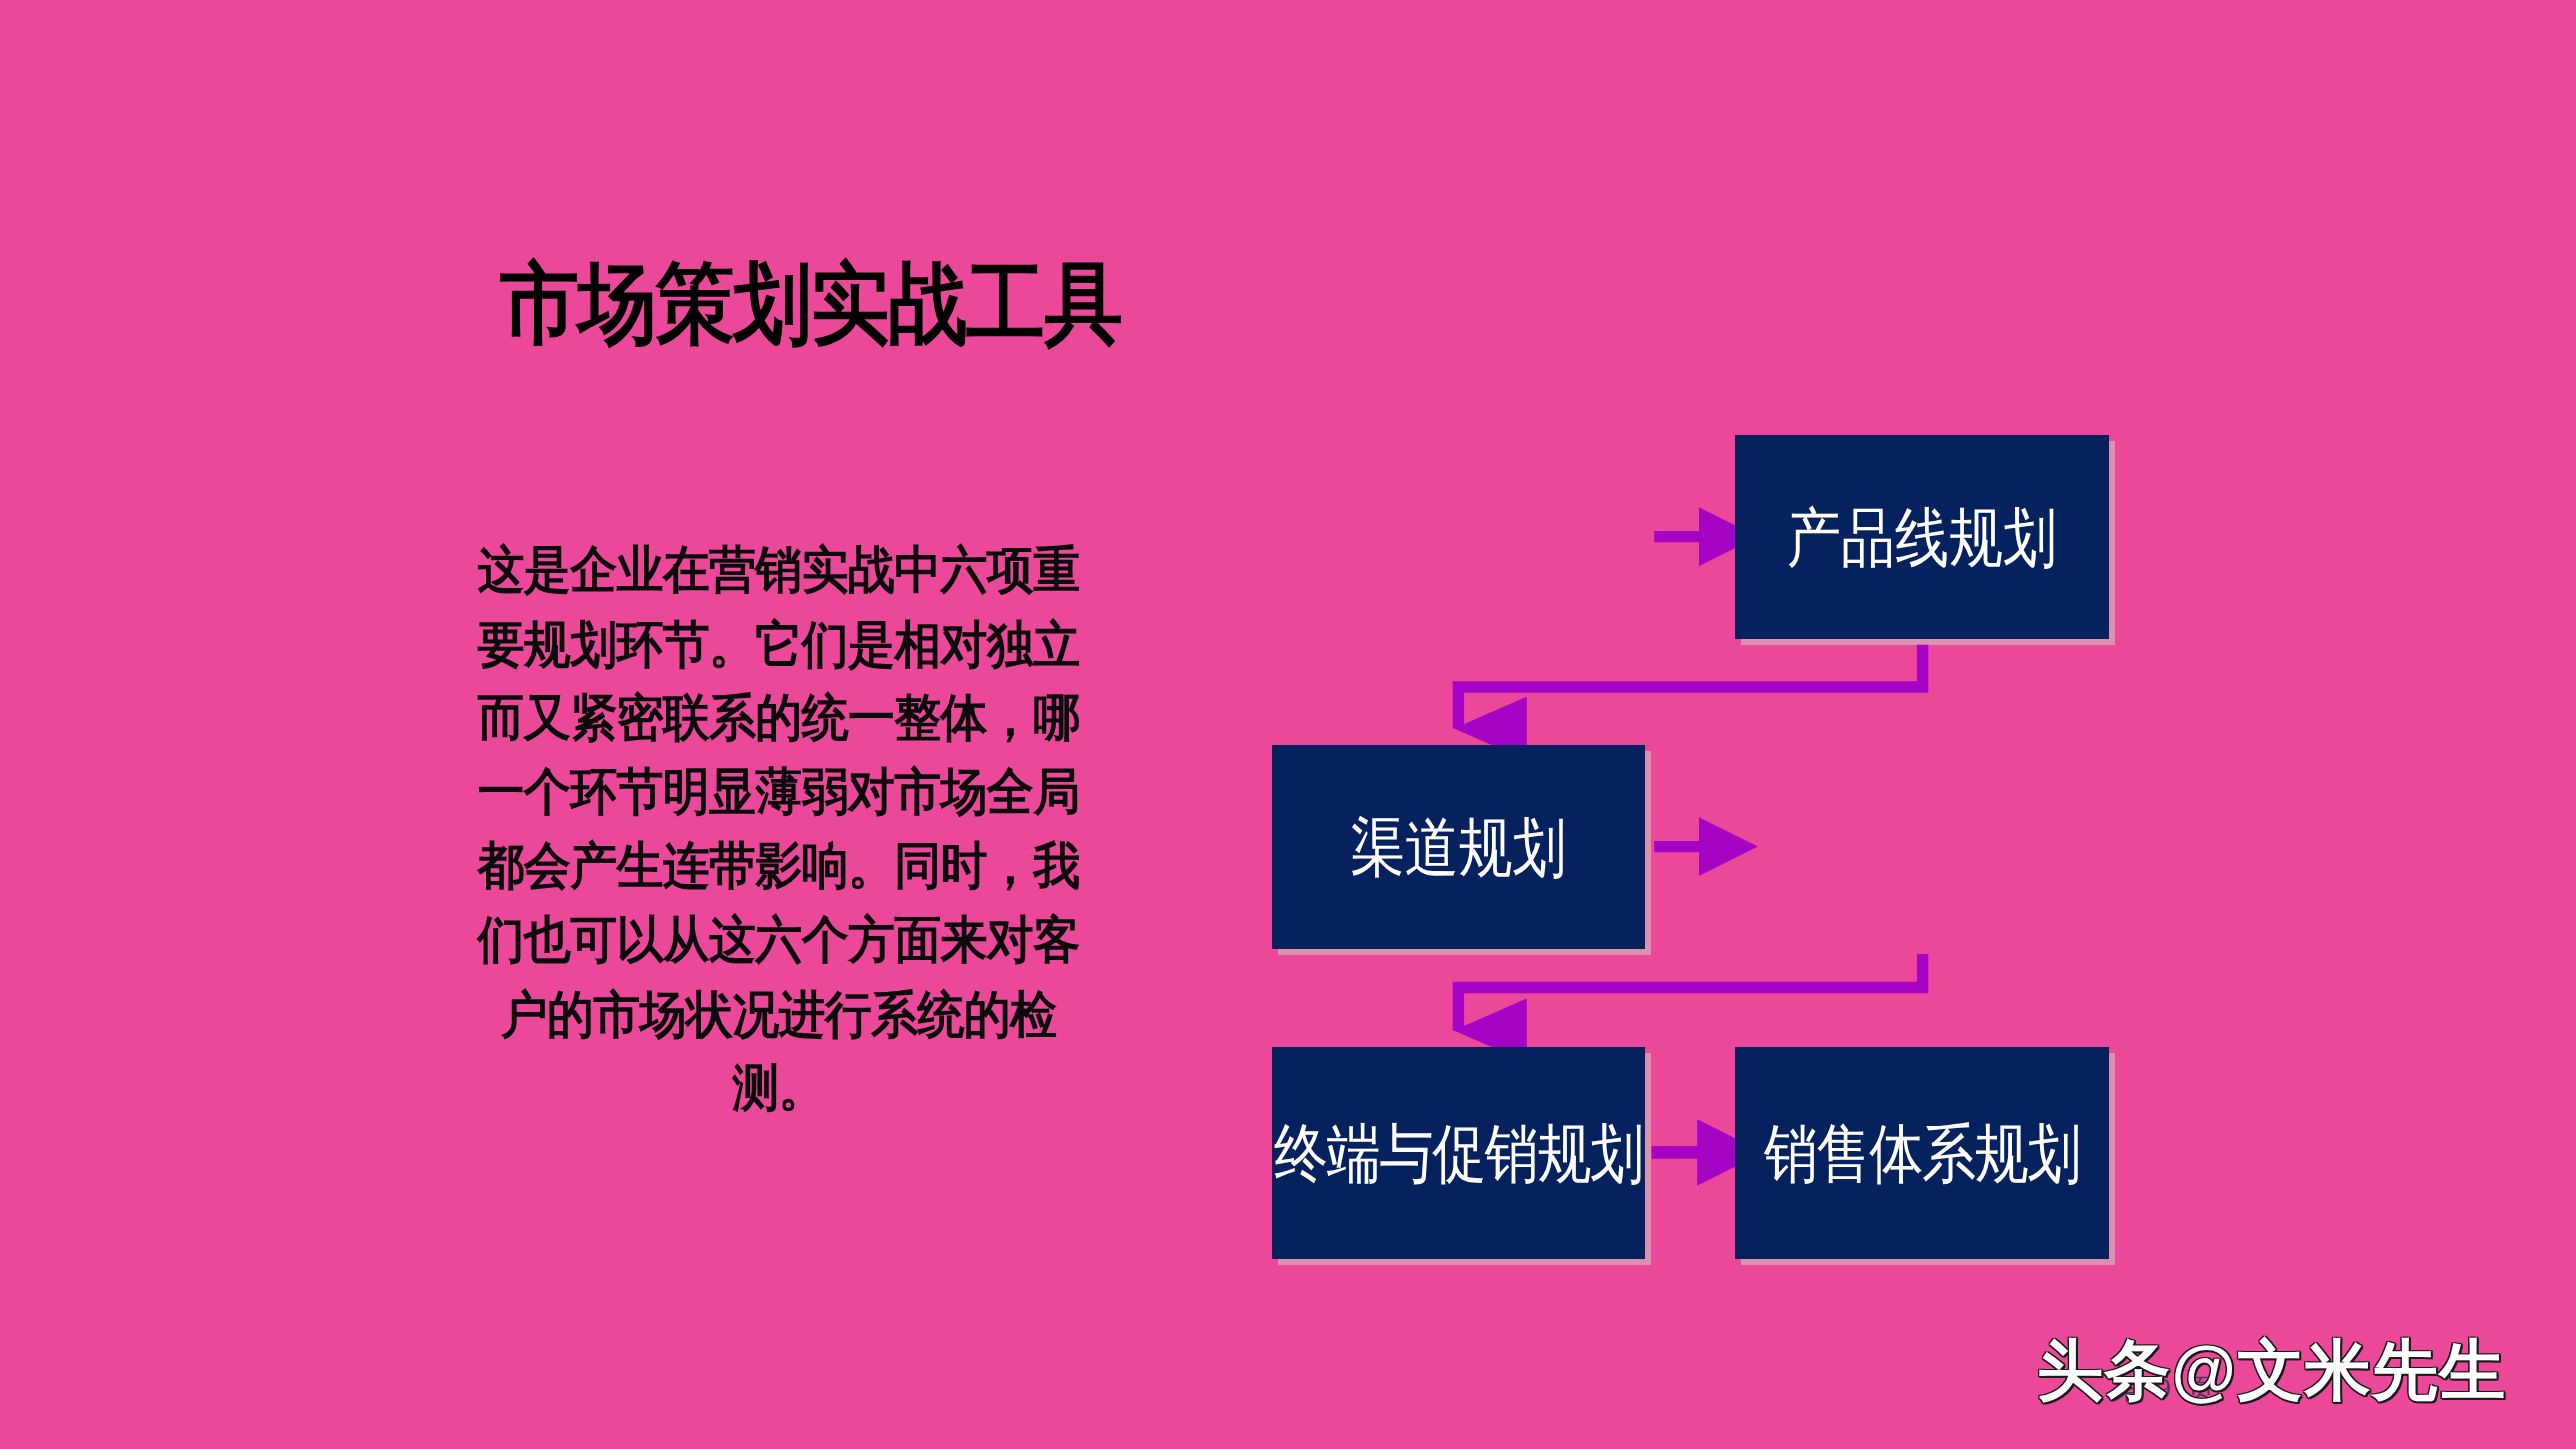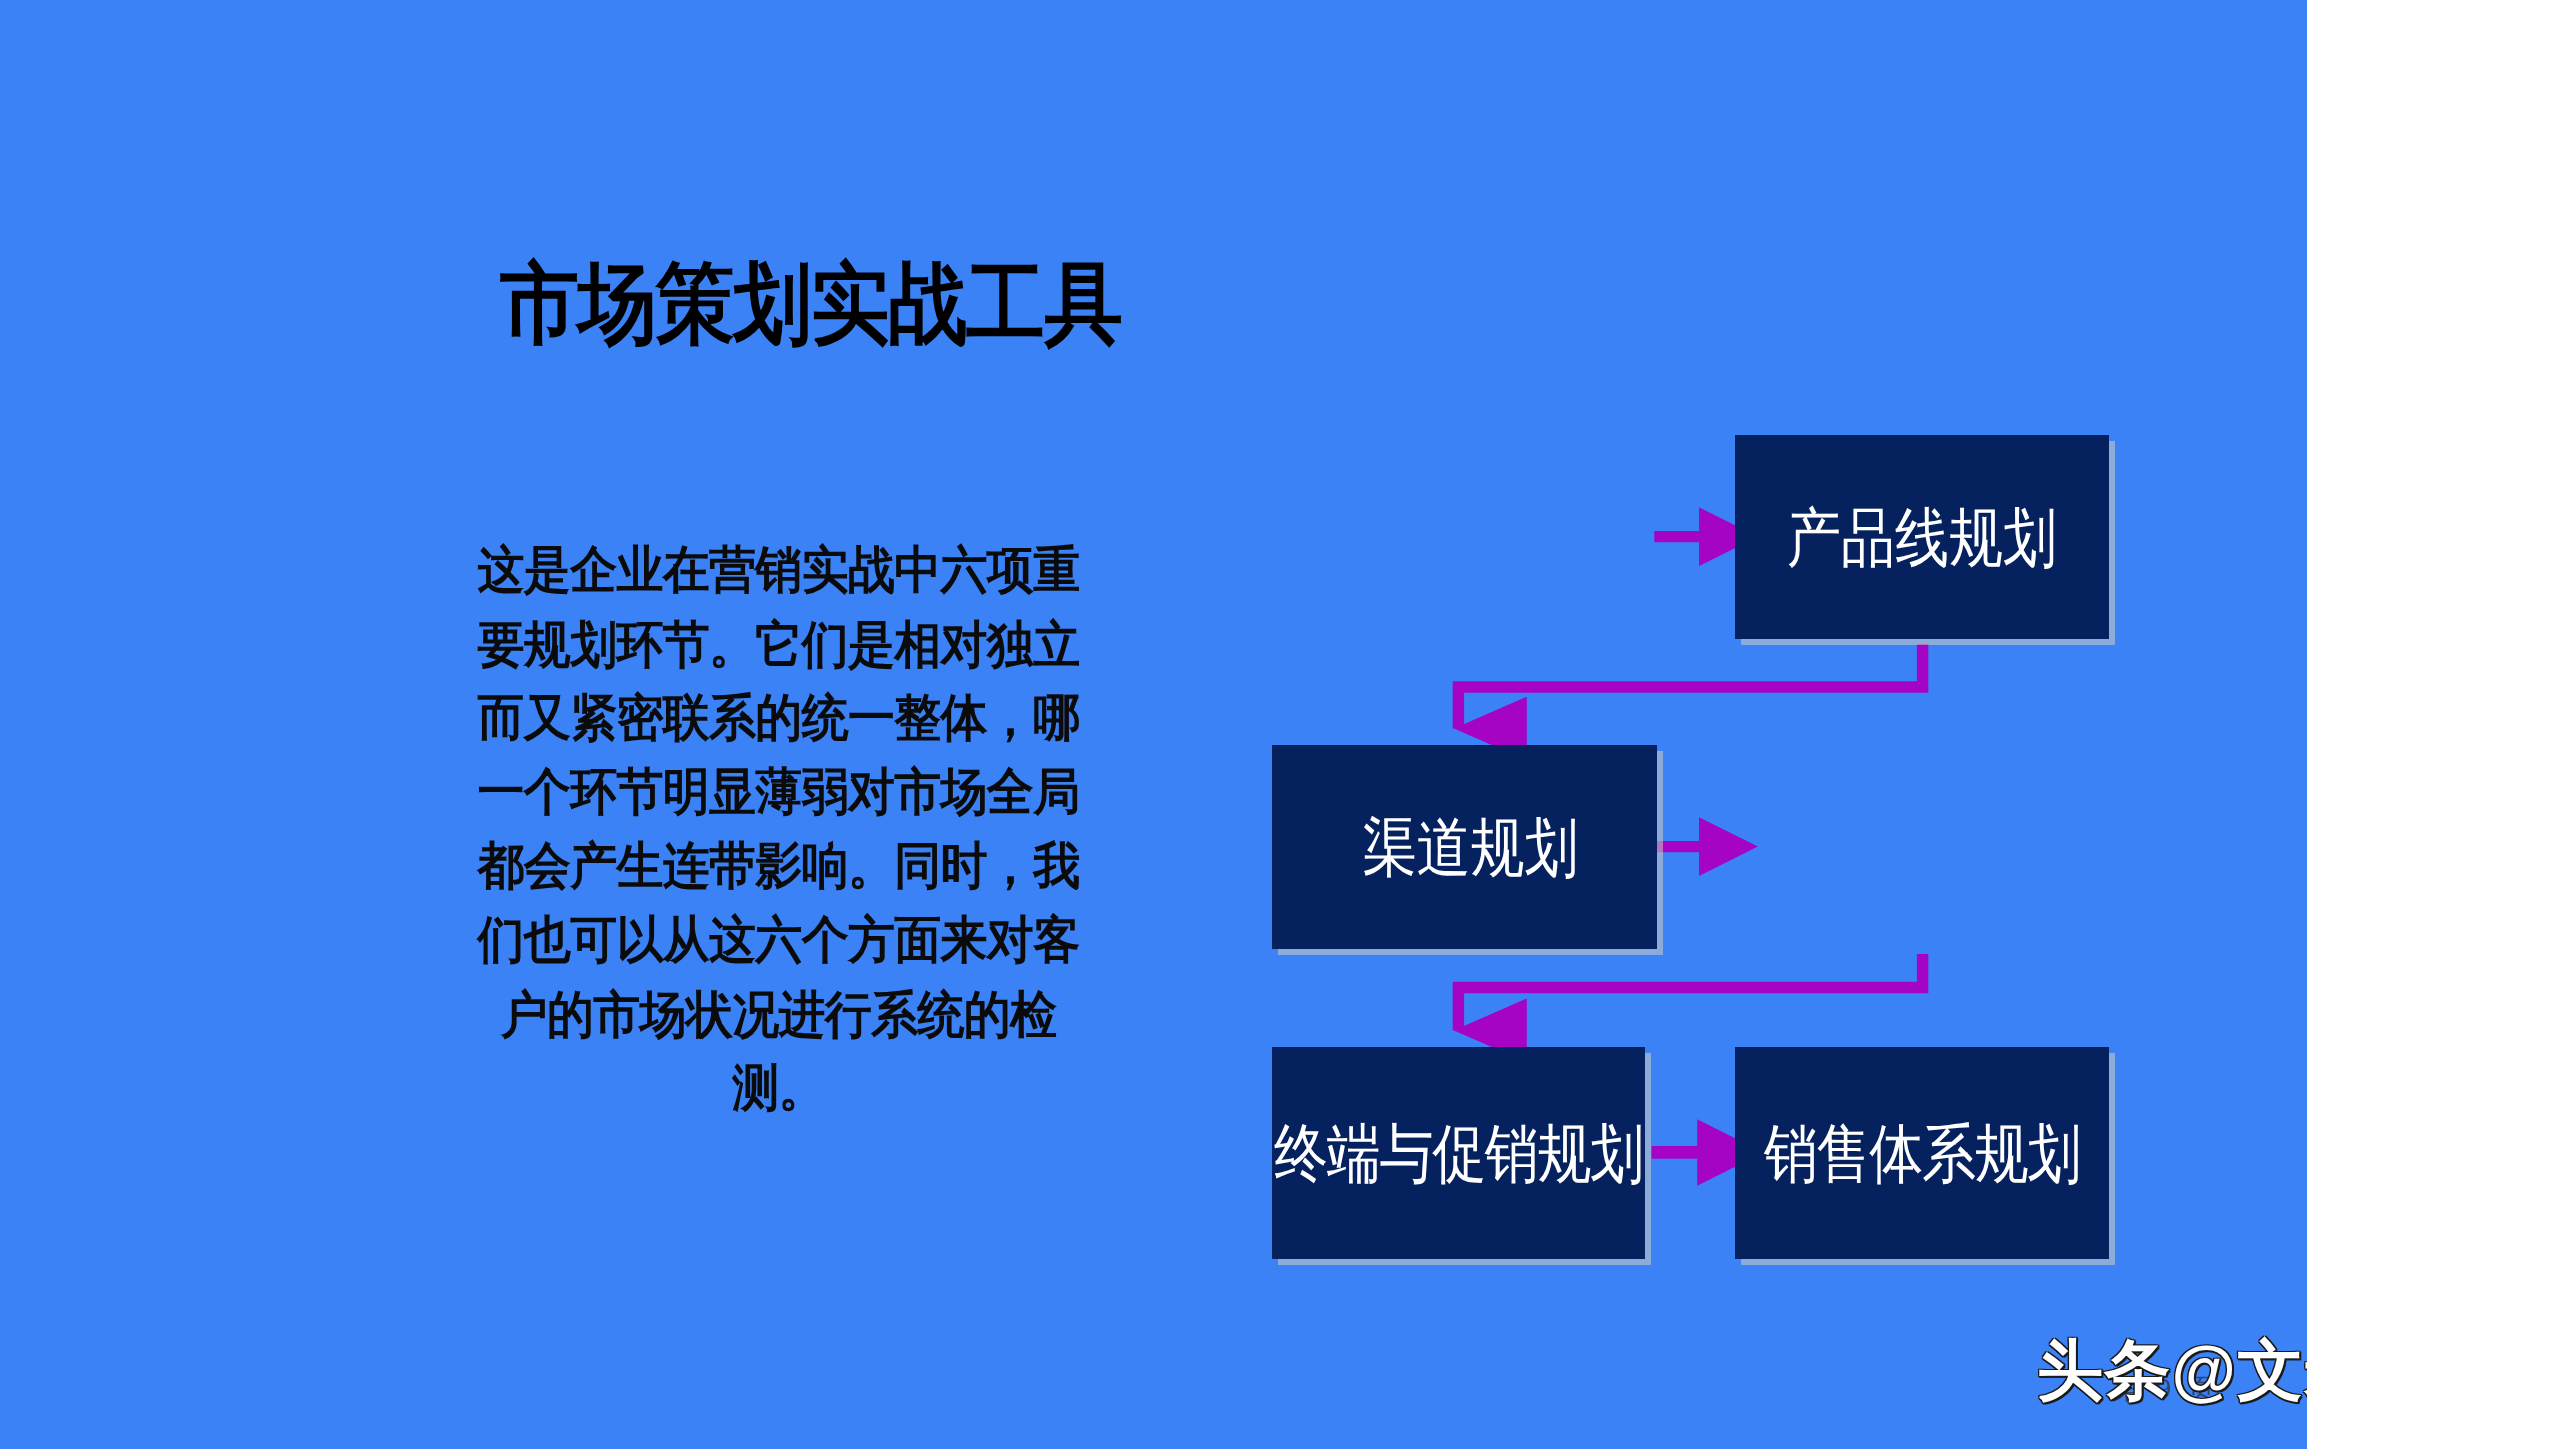--- a/index.html
+++ b/index.html
@@ -3,23 +3,23 @@
 <meta charset="utf-8">
 <title>市场策划实战工具</title>
 <style>
   html, body {
     margin: 0;
     padding: 0;
     background: #ffffff;
   }
   #slide {
     position: relative;
-    width: 2307px;
+    width: 2576px;
     height: 1449px;
-    background: #3b82f6;
+    background: #ec4899;
     overflow: hidden;
     font-family: "Liberation Sans", "DejaVu Sans", sans-serif;
   }
 
   
   #slide-title {
     position: absolute;
     left: 500px;
     top: 254px;
     width: 738px;
@@ -77,21 +77,21 @@
     transform: scaleY(1.2);
   }
   .node-label.wide {
     font-size: 54px;
     letter-spacing: -1.3px;
   }
 
   
   #node-0 { left: 1272px; top: 435px;  width: 373px; height: 204px; }
   #node-1 { left: 1735px; top: 435px;  width: 374px; height: 204px; }
-  #node-2 { left: 1272px; top: 745px; width: 373px; height: 204px; padding-left: 12px; }
+  #node-2 { left: 1272px; top: 745px; width: 373px; height: 204px; }
   #node-3 { left: 1735px; top: 745px; width: 374px; height: 204px; }
   #node-4 { left: 1272px; top: 1047px; width: 373px; height: 212px; }
   #node-5 { left: 1735px; top: 1047px; width: 374px; height: 212px; }
 
   
   #node-4 .node-label { margin-left: 0; }
 
   
   #connectors {
     position: absolute;

